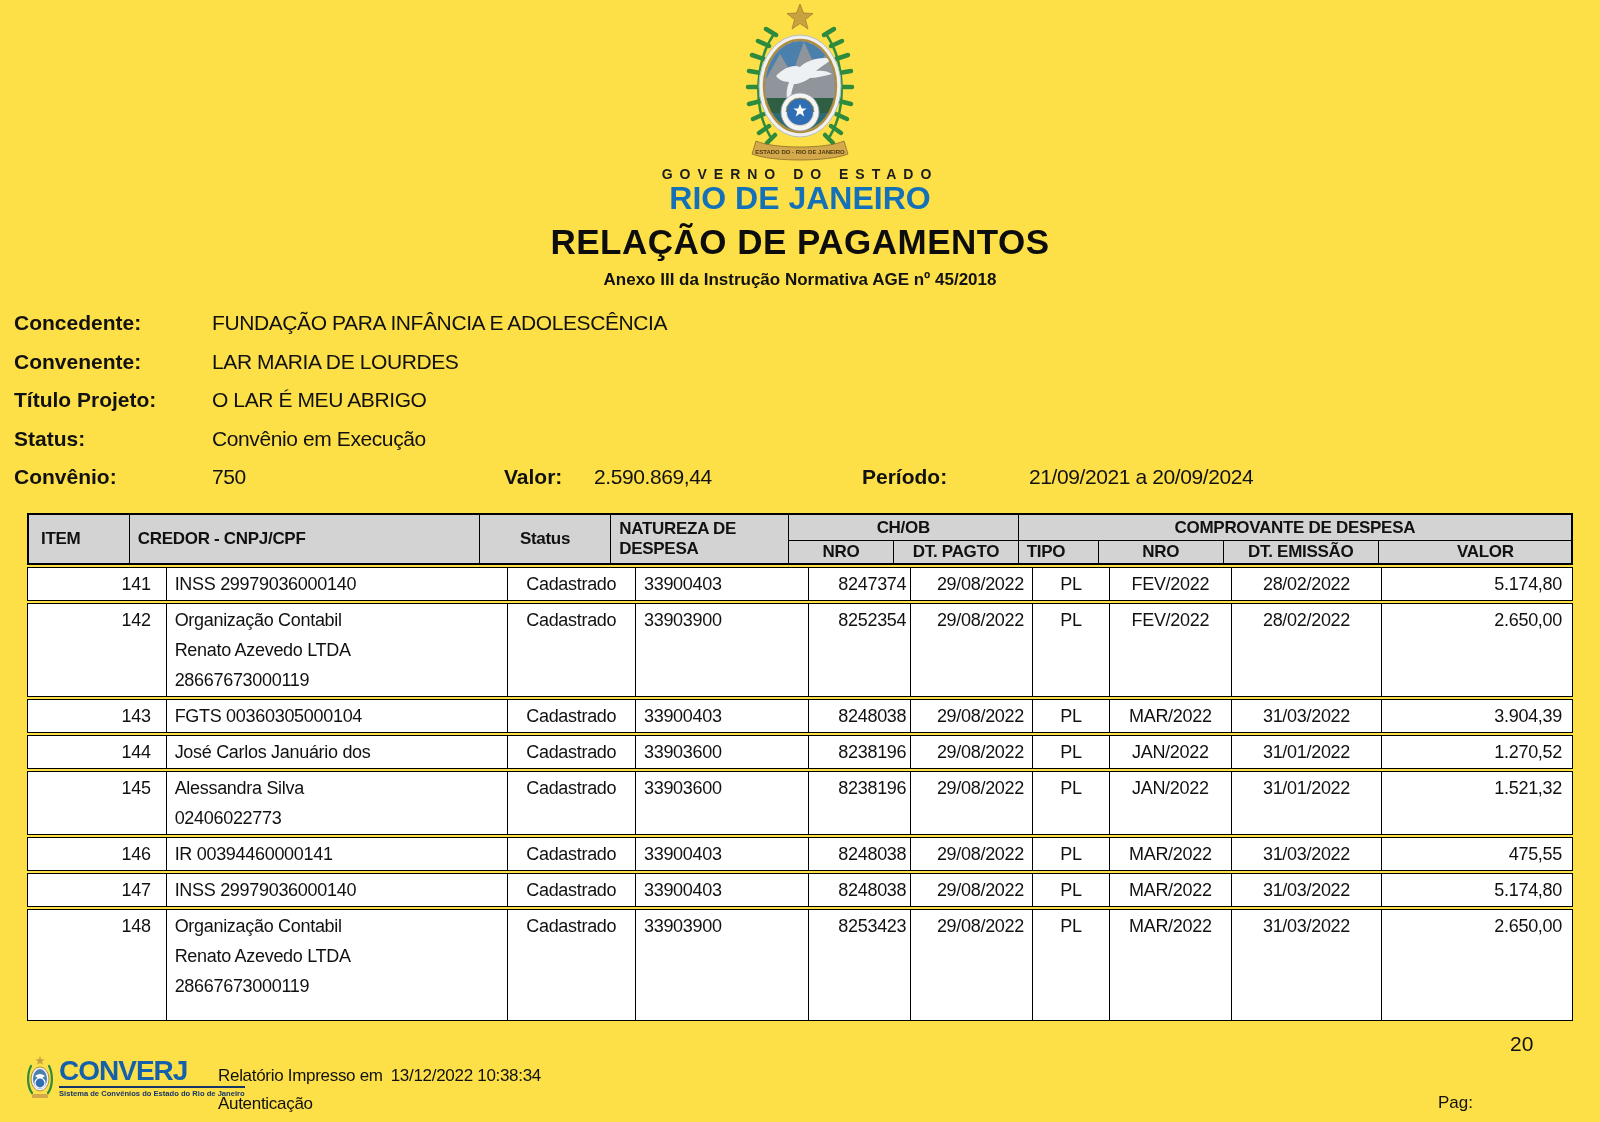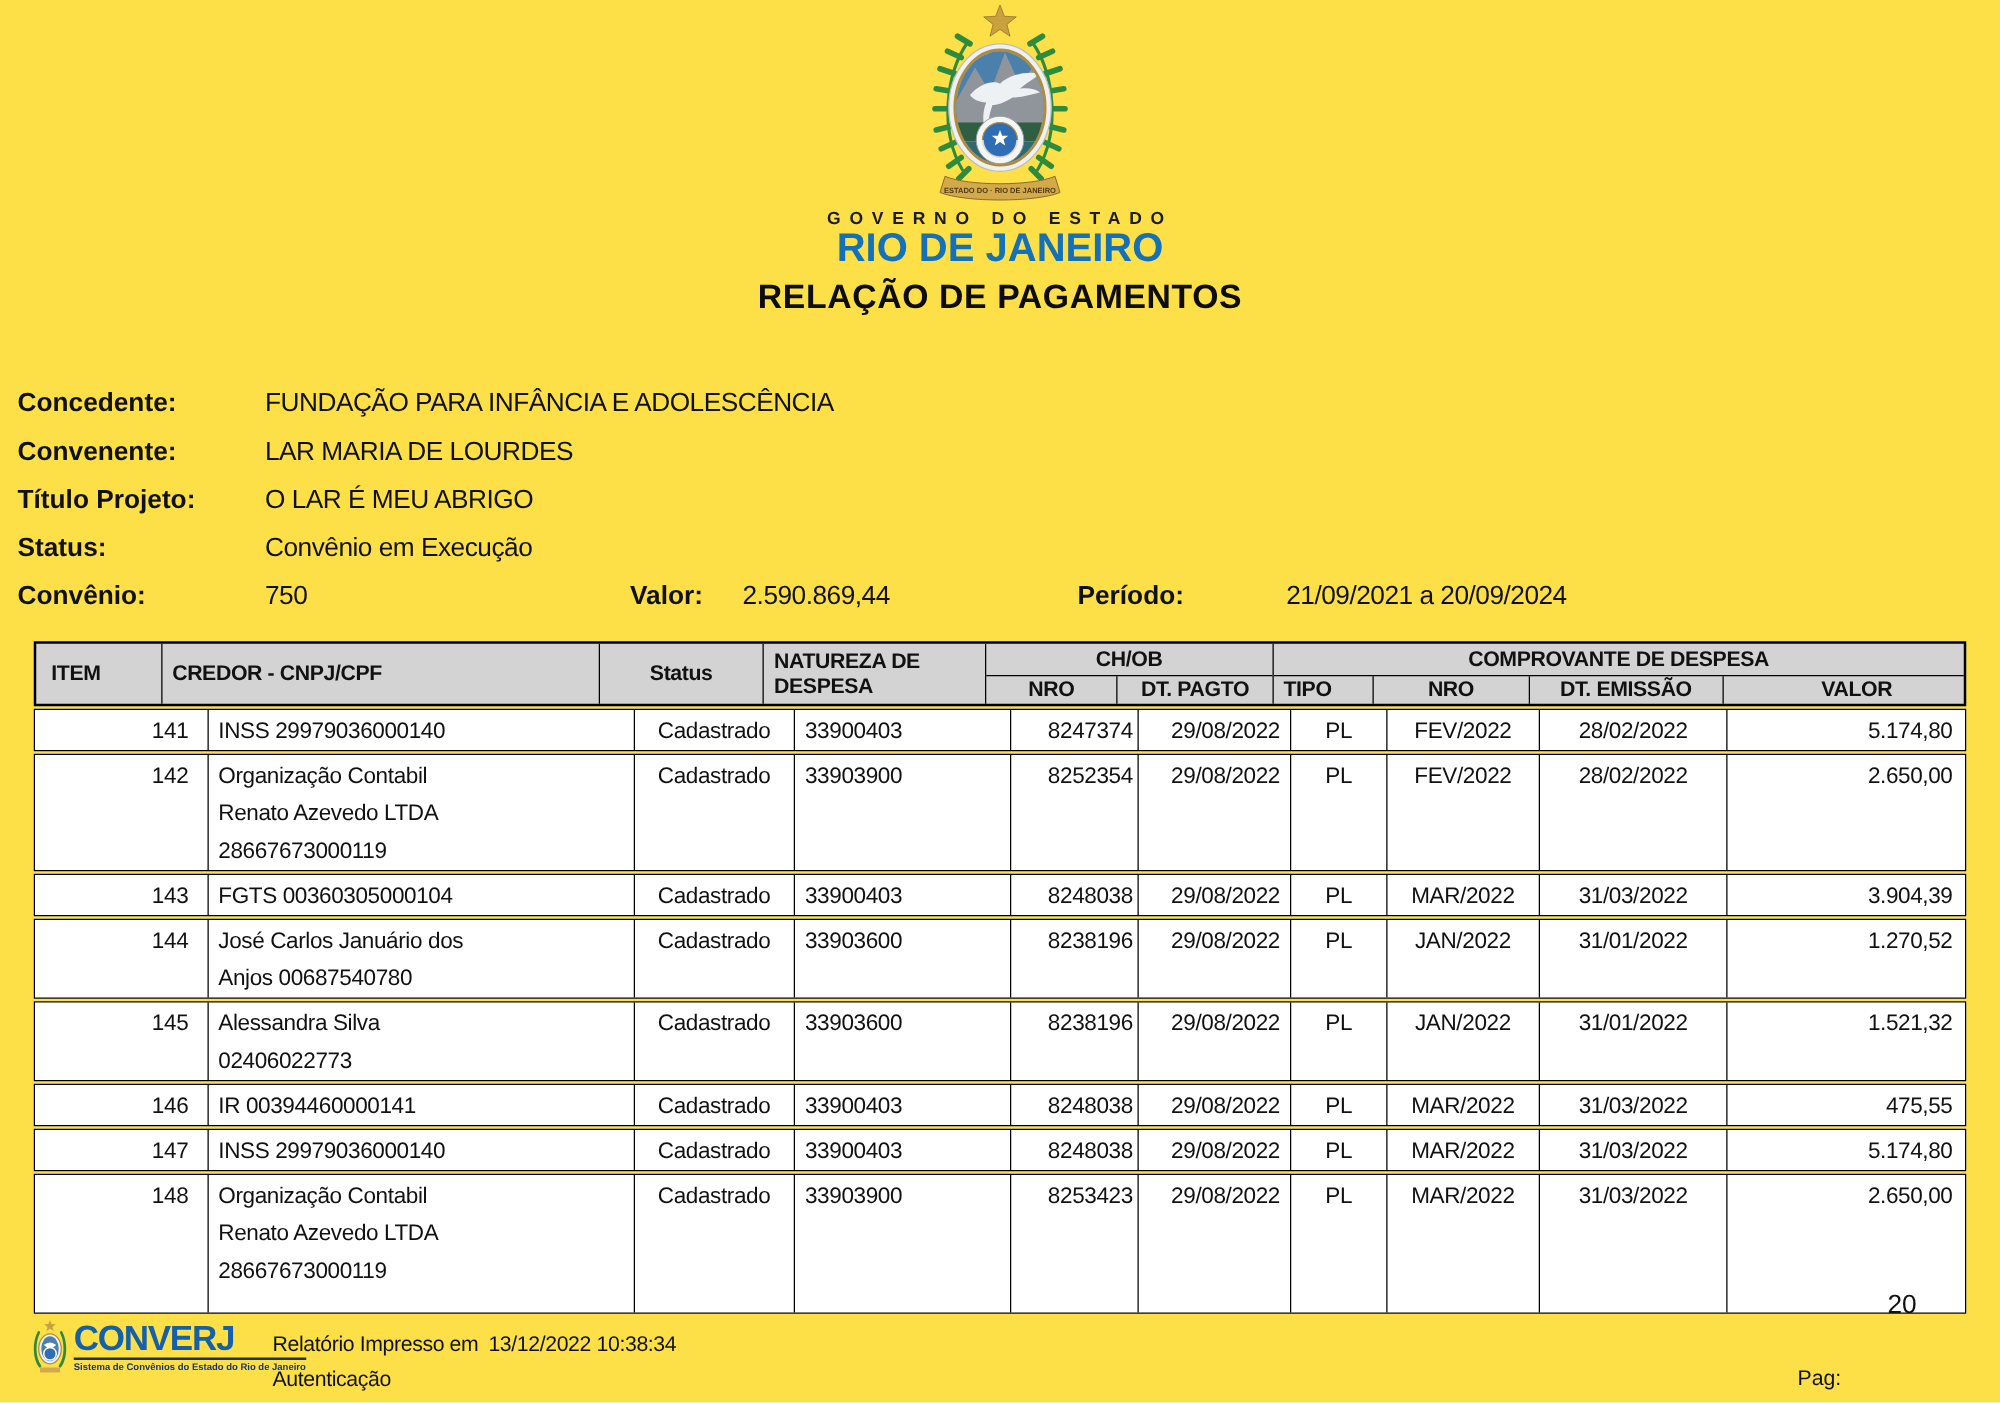--- a/index.html
+++ b/index.html
@@ -11,21 +11,21 @@
   html,body{margin:0;padding:0;background:#fff;}
   .page{
     position:relative;width:1600px;height:1122px;background:#fde047;
     font-family:"Liberation Sans", sans-serif;color:#111;overflow:hidden;
   }
   
   .top-block{position:absolute;left:0;top:4px;width:1600px;text-align:center;}
   .emblem{display:block;margin:0 auto;}
   .gov-line{font-size:14px;font-weight:bold;letter-spacing:7px;color:#1c1c1c;margin-top:4px;}
   .state-name{font-size:32px;font-weight:bold;color:var(--state-blue);letter-spacing:0px;margin-top:-2px;}
-  .report-title{font-size:27px;font-weight:bold;color:#0d0d0d;margin-top:5px;letter-spacing:0.5px;}
+  .report-title{font-size:35px;font-weight:bold;color:#0d0d0d;margin-top:5px;letter-spacing:0.5px;}
   .report-subtitle{font-size:17px;font-weight:bold;margin-top:8px;}
   
   .info{position:absolute;left:14px;top:304px;width:1545px;}
   .info-row{position:relative;display:flex;align-items:center;height:38.5px;font-size:21px;}
   .info-label{font-weight:bold;width:198px;flex:none;}
   .info-value{letter-spacing:-0.4px;}
   .abs{position:absolute;top:0;height:38.5px;display:flex;align-items:center;}
   .lbl-valor{left:490px;font-weight:bold;}
   .val-valor{left:580px;letter-spacing:-0.4px;}
   .lbl-periodo{left:848px;font-weight:bold;}
@@ -115,20 +115,21 @@
       <circle cx="68" cy="108" r="14" fill="#2f6db4" stroke="#b08d3e" stroke-width="1"></circle>
       <path d="M54,108 a14,14 0 0 0 28,0" fill="none" stroke="#ffffff" stroke-width="2" opacity="0.7"></path>
       <polygon points="68,100 69.8,104.6 74.6,104.6 70.8,107.6 72.2,112.4 68,109.6 63.8,112.4 65.2,107.6 61.4,104.6 66.2,104.6" fill="#ffffff"></polygon>
 
       <path d="M24,137 C42,145 94,145 112,137 L116,150 C96,158 40,158 20,150 Z" fill="#d3a94c" stroke="#8a6d28" stroke-width="0.8"></path>
       <text x="68" y="150" text-anchor="middle" font-size="6" fill="#4d3a12" font-weight="bold">ESTADO DO · RIO DE JANEIRO</text>
     </svg>
     <div class="gov-line">GOVERNO DO ESTADO</div>
     <div class="state-name">RIO DE JANEIRO</div>
     <div class="report-title">RELAÇÃO DE PAGAMENTOS</div>
+    <div class="report-subtitle">Anexo III da Instrução Normativa AGE nº 45/2018</div>
   </div>
 
   <div class="info">
     <div class="info-row">
       <span class="info-label">Concedente:</span>
       <span class="info-value">FUNDAÇÃO PARA INFÂNCIA E ADOLESCÊNCIA</span>
     </div>
     <div class="info-row">
       <span class="info-label">Convenente:</span>
       <span class="info-value">LAR MARIA DE LOURDES</span>
@@ -216,21 +217,20 @@
           <div class="cell c-dt_pagto">29/08/2022</div>
           <div class="cell c-tipo">PL</div>
           <div class="cell c-nro">MAR/2022</div>
           <div class="cell c-dt_emissao">31/03/2022</div>
           <div class="cell c-valor">3.904,39</div>
         </div>
         <div class="trow">
           <div class="cell c-item">144</div>
           <div class="cell c-credor">
             <div>José Carlos Januário dos</div>
-            <div>Anjos 00687540780</div>
           </div>
           <div class="cell c-status">Cadastrado</div>
           <div class="cell c-natureza">33903600</div>
           <div class="cell c-chob_nro">8238196</div>
           <div class="cell c-dt_pagto">29/08/2022</div>
           <div class="cell c-tipo">PL</div>
           <div class="cell c-nro">JAN/2022</div>
           <div class="cell c-dt_emissao">31/01/2022</div>
           <div class="cell c-valor">1.270,52</div>
         </div>

